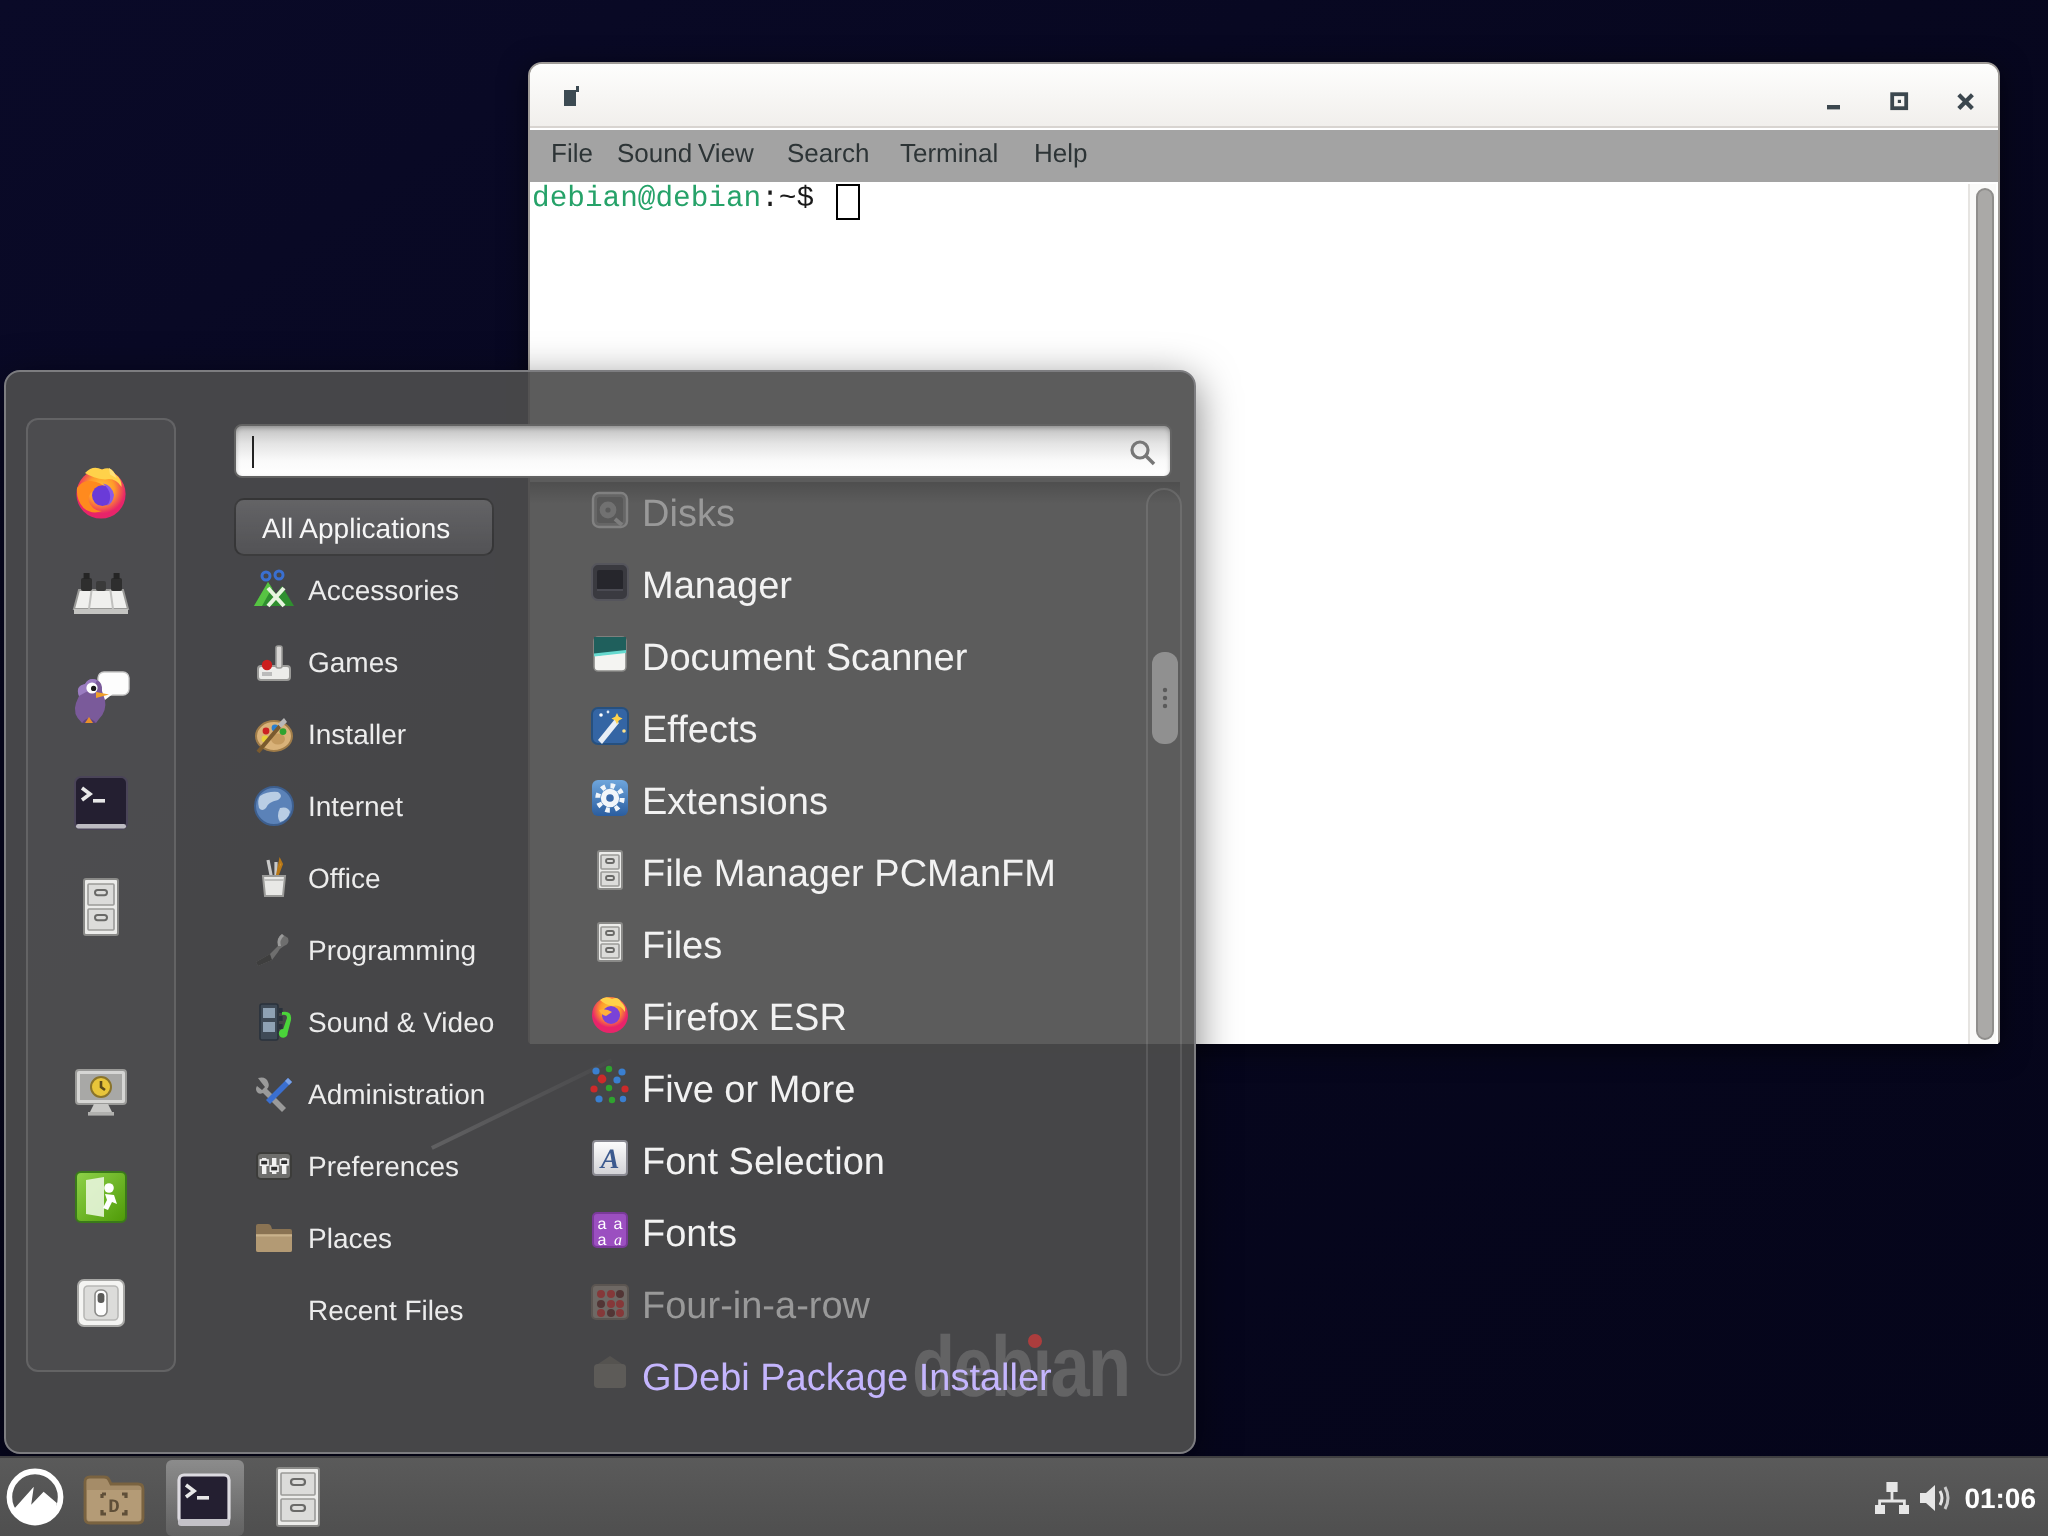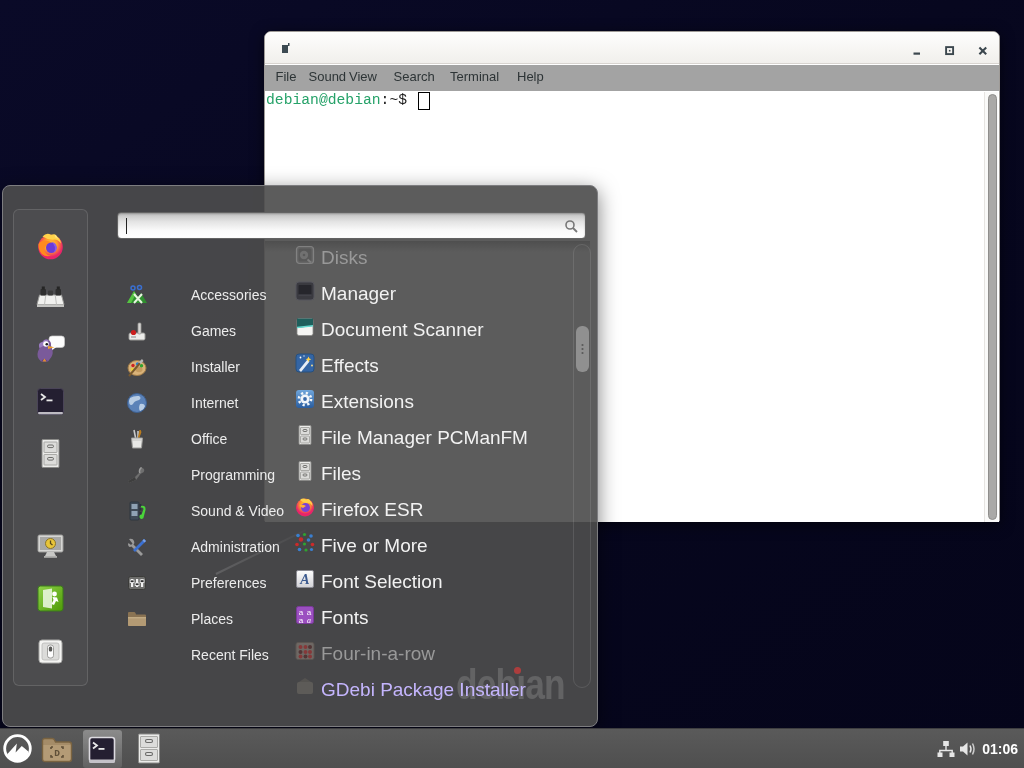--- a/index.html
+++ b/index.html
@@ -37,21 +37,21 @@
   #search { left:114px; top:26px; width:469px; height:27px; border-radius:4px;
             border:1px solid #636363;
             background:linear-gradient(#bfbfbf, #e4e4e4 35%, #fafafa 70%, #ffffff);
             box-shadow:inset 0 1px 2px rgba(0,0,0,0.25); }
   #scursor { left:8px; top:5px; width:1px; height:16px; background:#222; }
   #allapps { left:114px; top:63px; width:130px; height:29px; border-radius:5px;
              border:1px solid rgba(30,30,30,0.55);
              background:linear-gradient(rgba(255,255,255,0.16),rgba(255,255,255,0.07));
              color:#f6f6f6; font-size:14px; }
   #allapps span { position:absolute; left:13px; top:6px; }
-  .cat { font-size:14px; color:#ececec;margin-left:37px; }
+  .cat { font-size:14px; color:#ececec; }
   .cicon { left:123px; width:22px; height:22px; }
   .ctext { left:151px; }
   .aicon { left:291px; width:22px; height:22px; }
   .atext { left:318px; font-size:19px; color:#f2f2f2; }
   .dim { color:#999999 !important; }
   #trough { left:570px; top:58px; width:18px; height:444px; border:1px solid rgba(255,255,255,0.11); border-radius:9px; }
   #thumb { left:573px; top:140px; width:13px; height:46px; background:#909090; border-radius:6px; }
   #wmark { left:453px; top:477px; color:rgba(255,255,255,0.155); font-size:43px; font-weight:bold;
            letter-spacing:-1px; transform:scaleX(0.82); transform-origin:left top; line-height:1; }
   #streak { left:213px; top:387px; width:100px; height:2.4px;
@@ -108,20 +108,23 @@
     <div class="abs" style="left:510.5px;top:481px;width:7px;height:7px;background:rgba(190,60,60,0.85);border-radius:50%;"></div>
   <div id="streak" class="abs"></div>
   <div id="favbox" class="abs"></div>
   <div id="search" class="abs">
       <div id="scursor" class="abs"></div>
     <svg class="abs" style="right:6px;top:6px" width="15" height="15" viewBox="0 0 15 15">
         <circle cx="6" cy="6" r="4" fill="none" stroke="#777" stroke-width="1.6"></circle>
         <path d="M9 9 L13 13" stroke="#777" stroke-width="1.8"></path>
       </svg>
   </div>
+  <div id="allapps" class="abs">
+      <span>All Applications</span>
+    </div>
   <div class="abs" style="left:262px;top:55px;width:325px;height:11px;background:linear-gradient(rgba(0,0,0,0.15),rgba(0,0,0,0));"></div>
   <div id="trough" class="abs"></div>
   <div id="thumb" class="abs">
       <svg class="abs" style="left:4px;top:17px" width="5" height="12">
         <circle cx="2.5" cy="2" r="1.1" fill="#5a5a5a"></circle>
         <circle cx="2.5" cy="6" r="1.1" fill="#5a5a5a"></circle>
         <circle cx="2.5" cy="10" r="1.1" fill="#5a5a5a"></circle>
       </svg>
     </div>
 

